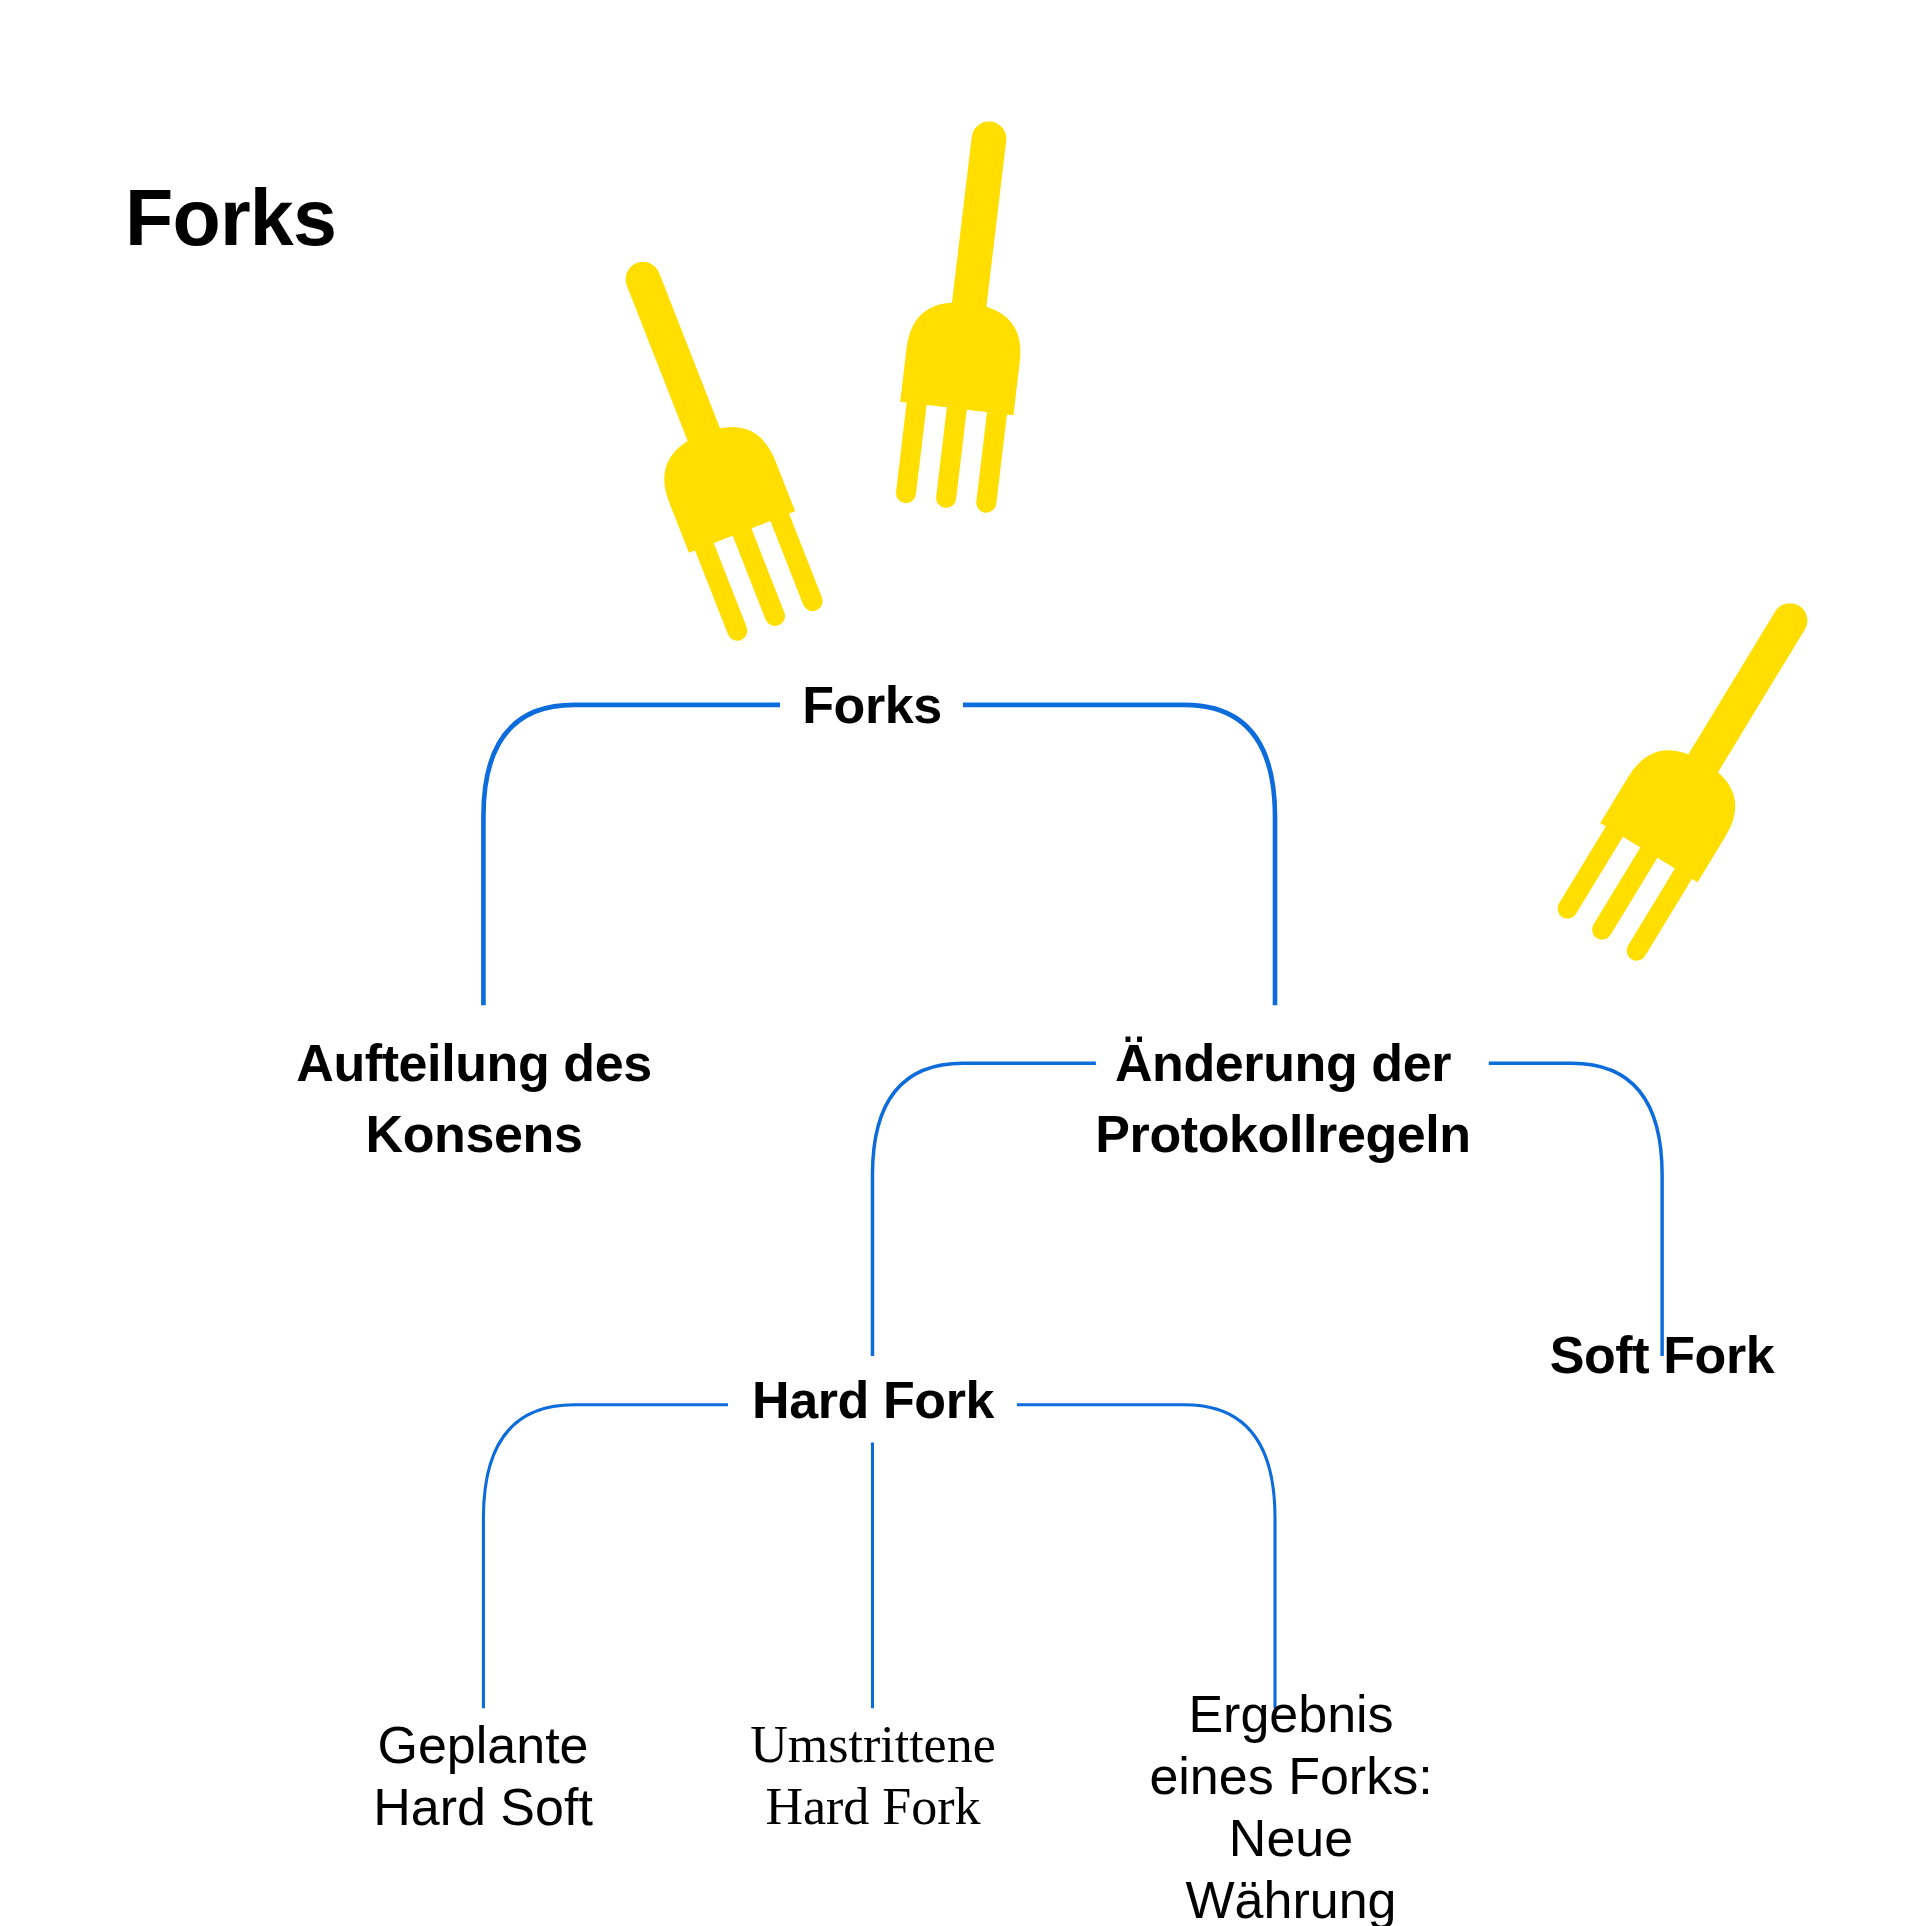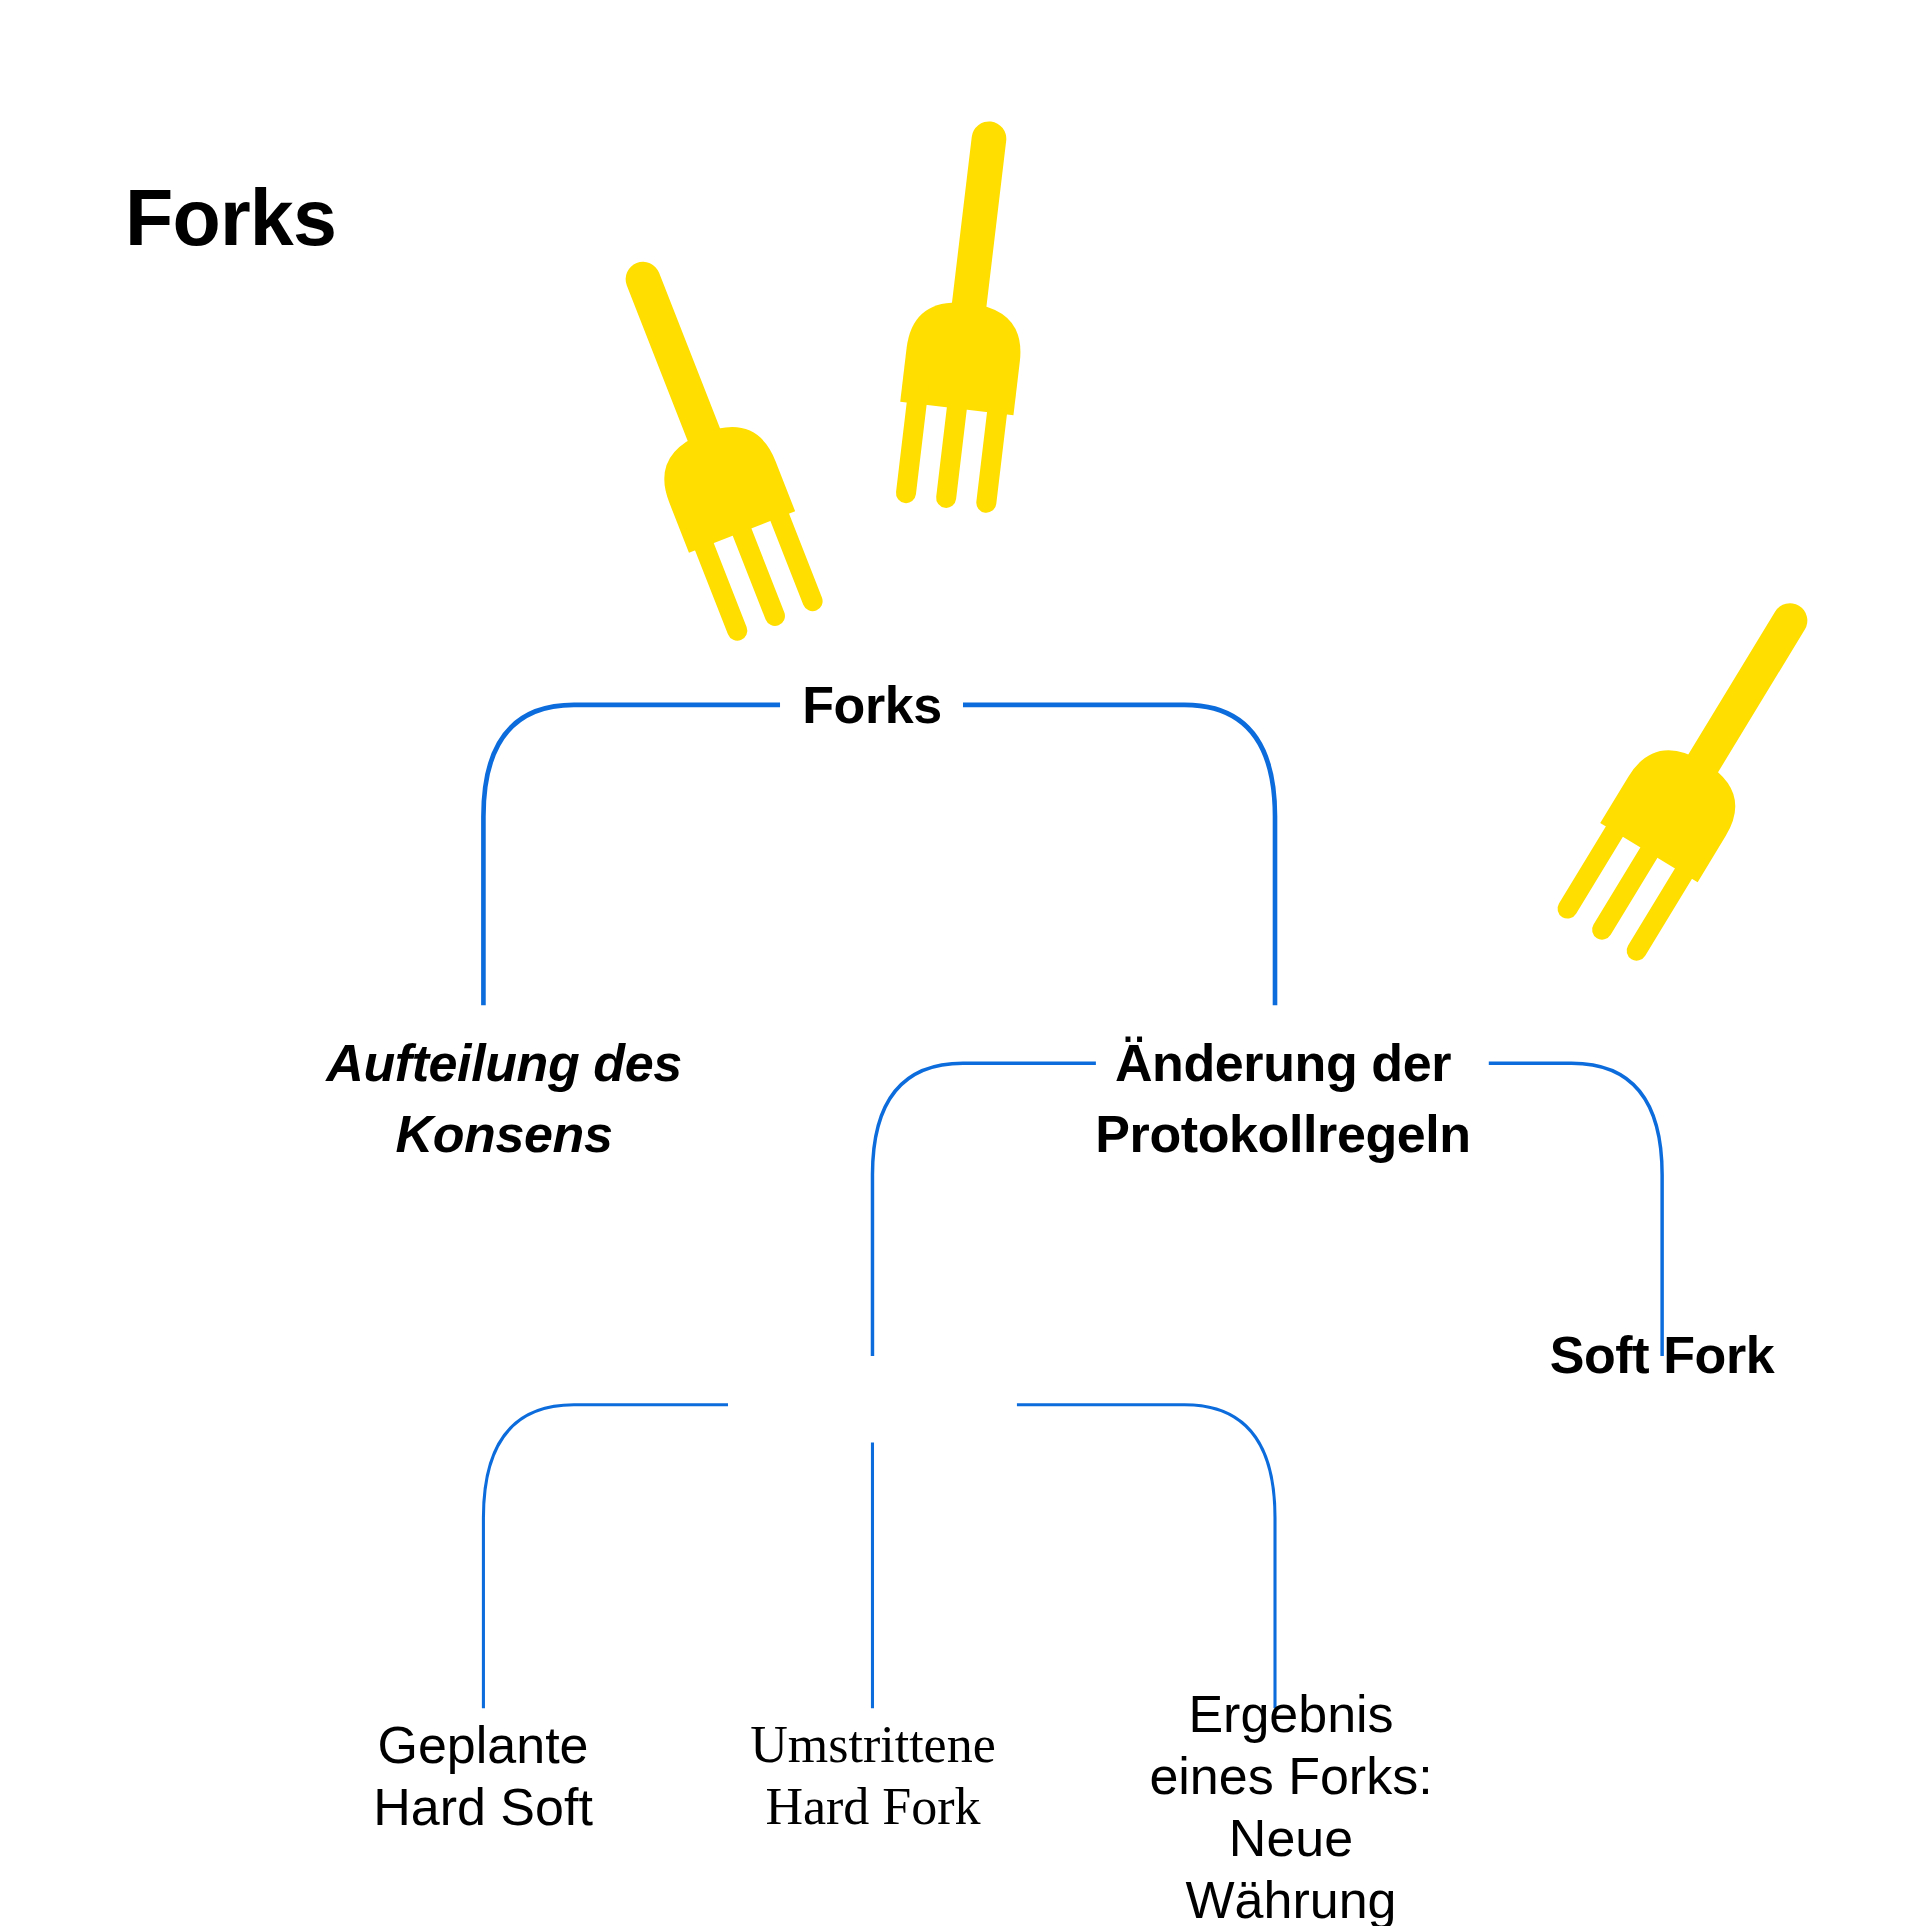--- a/index.html
+++ b/index.html
@@ -95,24 +95,25 @@
     </g>
     <g transform="translate(4408,2004) rotate(31.3)">
       <use href="#fork-shape"></use>
     </g>
   </svg>
 
   <div class="page-title">Forks</div>
 
   <div class="node bold nowrap" style="left:872px; top:705px;">Forks</div>
 
-  <div class="node bold w-aufteilung" style="left:504px; top:1099px;font-style:italic;">Aufteilung des Konsens</div>
+  <div class="node bold w-aufteilung" style="left:474px; top:1099px;">Aufteilung des Konsens</div>
 
   <div class="node bold w-aenderung" style="left:1283px; top:1099px;">Änderung der Protokollregeln</div>
 
+  <div class="node bold nowrap" style="left:873px; top:1400px;">Hard Fork</div>
 
   <div class="node bold nowrap" style="left:1662px; top:1355px;">Soft Fork</div>
 
   <div class="node regular w-geplante" style="left:483px; top:1776px;">Geplante Hard Soft</div>
 
   <div class="node regular w-umstrittene" style="left:873px; top:1776px;">Umstrittene Hard Fork</div>
 
   <div class="node regular w-ergebnis" style="left:1291px; top:1807px;">Ergebnis eines Forks: Neue Währung</div>
 
 </div>

